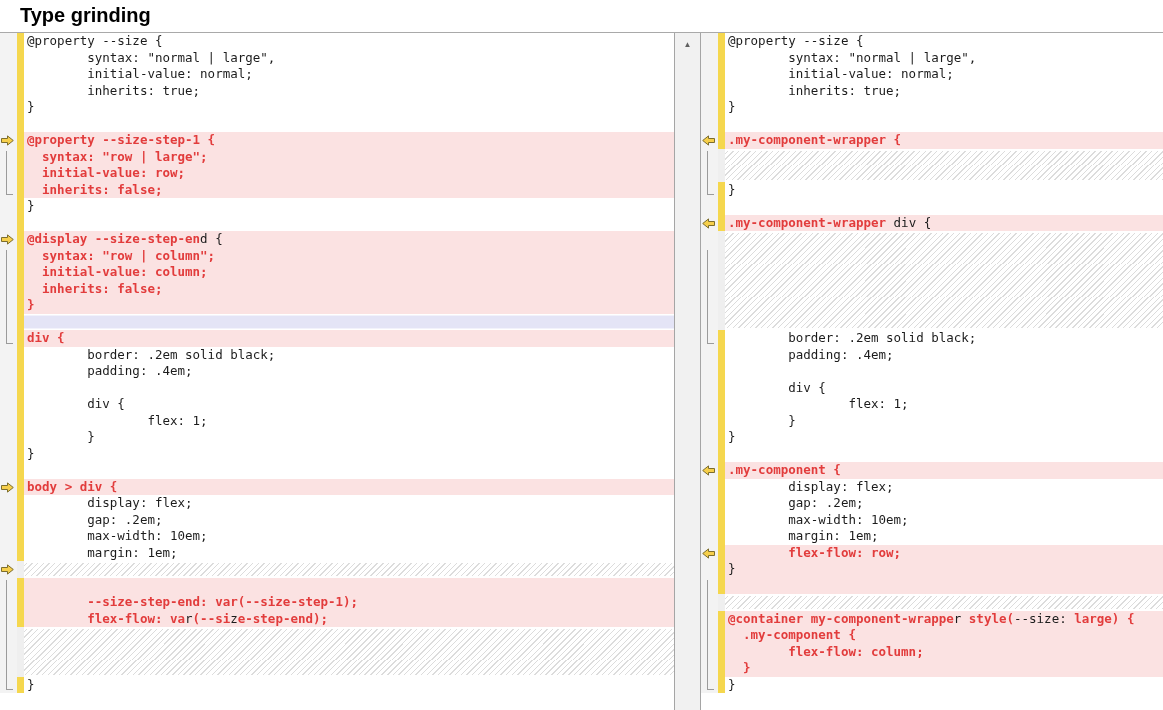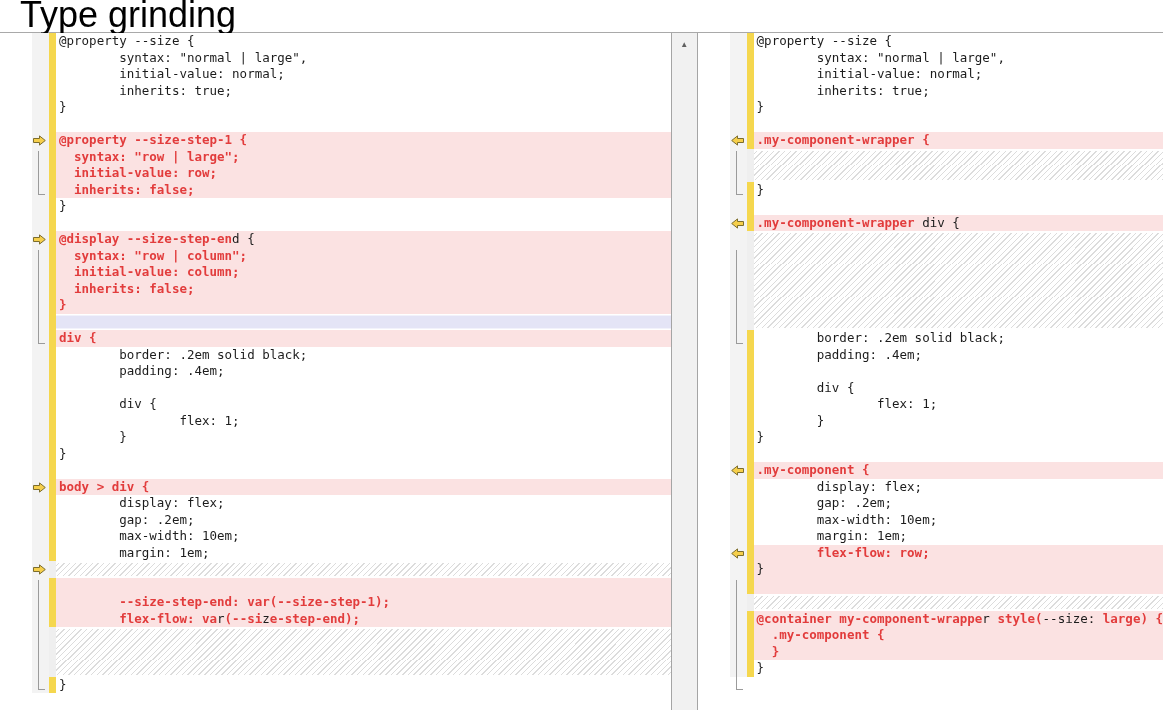--- a/index.html
+++ b/index.html
@@ -5,29 +5,29 @@
   :root{
     --pink:#fbe2e2; --red:#e23c3c; --ink:#1c1c1c; --lav:#e4e4f6;
     --bar:#f5d74e; --arrow:#f6cf4b; --hatch:#dcdcdc; --scroll:#f1f1f1;
   }
   html,body{margin:0;padding:0;background:#fff;}
   .app{width:1163px;height:710px;overflow:hidden;background:#fff;
        font-family:"Liberation Sans",sans-serif;position:relative;}
   .headers{display:flex;height:32px;border-bottom:1px solid #a9a9a9;background:#fff;}
   .h-left{width:701px;padding-left:20px;box-sizing:border-box;}
   .h-right{flex:1;padding-left:5px;}
-  .title{font-size:36px;line-height:30px;font-weight:400;color:#000;white-space:nowrap;}
+  .title{font-size:20px;line-height:30px;font-weight:700;color:#000;white-space:nowrap;}
   .panes{display:flex;height:677px;}
   .pane{box-sizing:border-box;position:relative;background:#fff;}
   .pane.left{width:675px;border-right:1px solid #a5a5a5;}
   .pane.right{flex:1;}
   .vscroll{width:26px;box-sizing:border-box;border-right:1px solid #a5a5a5;
            background:var(--scroll);text-align:center;}
   .scroll-up{display:inline-block;margin-top:5px;font-size:8px;color:#606060;cursor:default;}
-  .rows-wrap{position:relative;height:100%;margin-left:32px;}
+  .rows-wrap{position:relative;height:100%;}
   .row{display:flex;height:16.5px;}
   .gut{width:17px;background:#f3f3f3;position:relative;flex:none;}
   .gut svg{position:absolute;left:1px;top:3px;}
   .bar{width:7px;flex:none;background:var(--bar);}
   .code{flex:1;min-width:0;white-space:pre;overflow:hidden;
         font-family:"DejaVu Sans Mono",monospace;font-size:12.5px;line-height:16.5px;
         padding-left:3px;background:#fff;}
   .code .b{color:var(--ink);}
   .code .r{color:var(--red);font-weight:bold;}
   .row.pink .code{background:var(--pink);}
@@ -480,20 +480,25 @@
               <div class="code"><span class="r">@container my-component-wrappe</span><span class="b">r</span><span class="r"> style(</span><span class="b">--size:</span><span class="r"> large) {</span></div>
             </div>
             <div class="row pink">
               <div class="gut"></div>
               <div class="bar"></div>
               <div class="code"><span class="r">  .my-component {</span></div>
             </div>
             <div class="row pink">
               <div class="gut"></div>
               <div class="bar"></div>
+              <div class="code"><span class="r">        flex-flow: column;</span></div>
+            </div>
+            <div class="row pink">
+              <div class="gut"></div>
+              <div class="bar"></div>
               <div class="code"><span class="r">  }</span></div>
             </div>
             <div class="row white">
               <div class="gut"></div>
               <div class="bar"></div>
               <div class="code"><span class="b">}</span></div>
             </div>
           </div>
           <div class="bracket" style="top: 117.5px; height: 43.5px;"></div>
           <div class="bracket" style="top: 216.5px; height: 93px;"></div>

